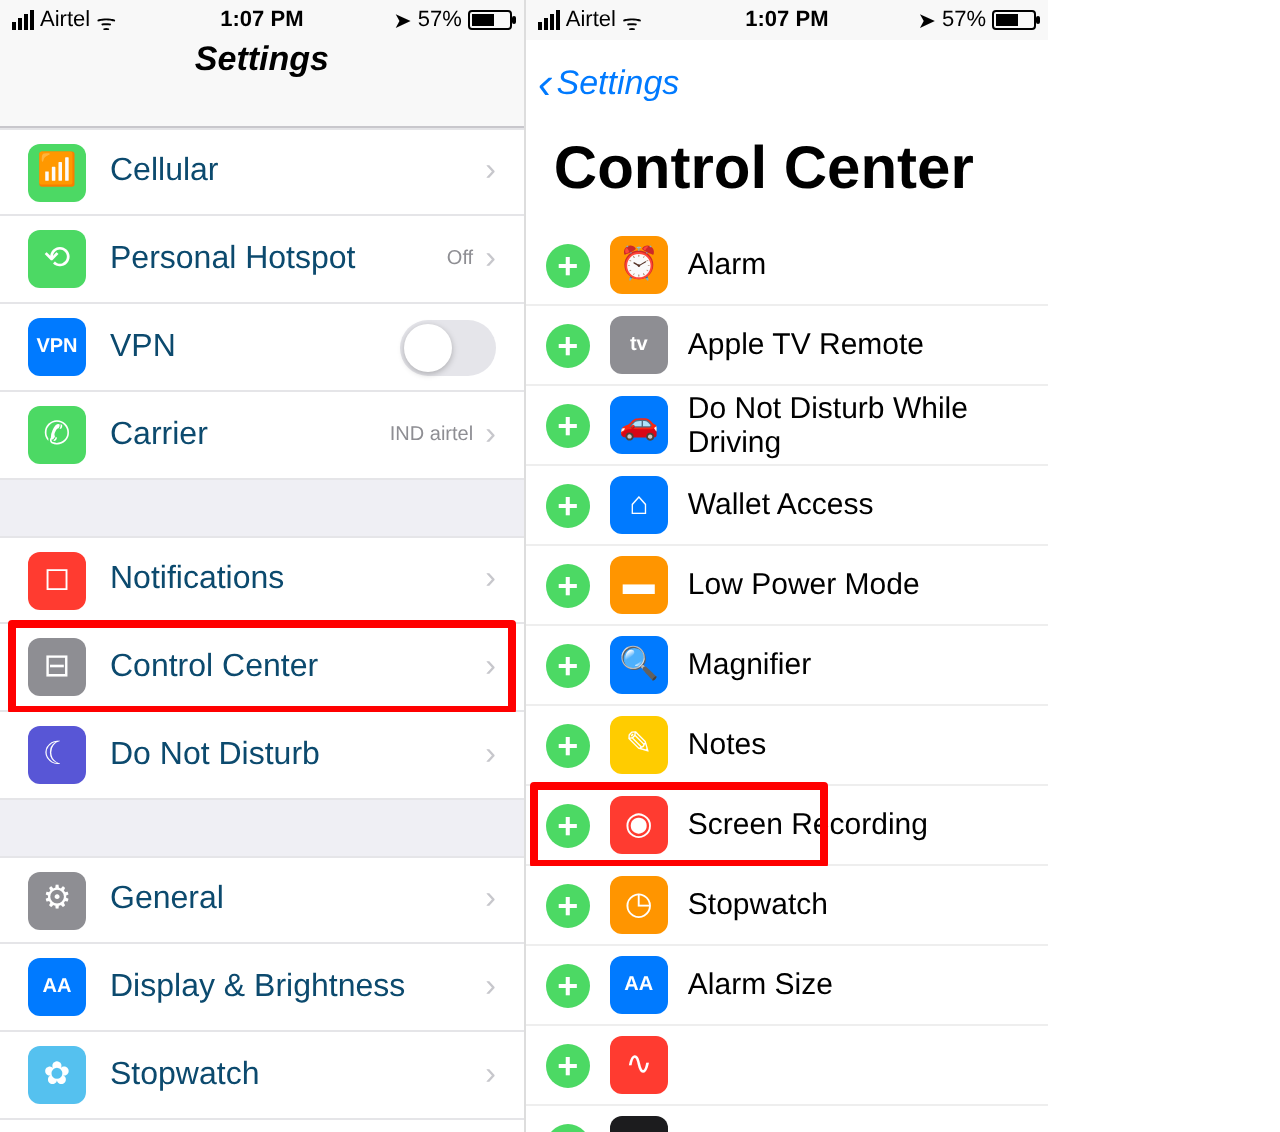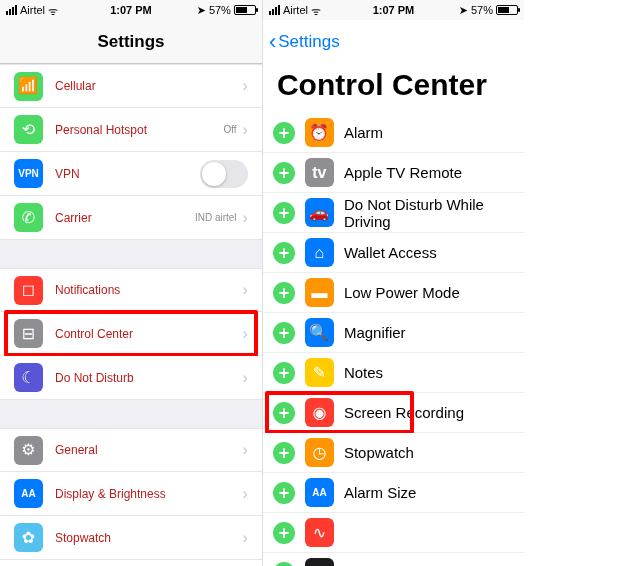--- a/index.html
+++ b/index.html
@@ -45,24 +45,25 @@
     width:22px; height:10px; border:1px solid #000; border-radius:2px; position:relative;
   }
   .battery::after { content:""; position:absolute; right:-3px; top:2px; width:2px; height:4px; background:#000; border-radius:1px; }
   .battery-fill { position:absolute; left:1px; top:1px; bottom:1px; width:55%; background:#000; }
 
   
   .nav-bar {
     height: 44px;
     background: #f8f8f8;
     border-bottom: 1px solid #c8c7cc;
-    display:flex; align-items:center; justify-content:center;
+    display:flex; align-items:flex-start; justify-content:center;
     position:relative;
     font-size:17px;
     font-weight:600;
+    font-style:italic;
   }
   .nav-back {
     position:absolute; left:6px; top:0; bottom:0;
     display:flex; align-items:center; gap:2px;
     color:#007aff; font-size:17px; font-weight:400;
   }
   .nav-back-chevron { font-size:22px; line-height:1; font-weight:300; }
 
   .pane2 .nav-bar { border-bottom:none; background:#fff; }
   .large-title {
@@ -82,21 +83,21 @@
     border-bottom: 1px solid #e5e5e8;
     position:relative;
   }
   .row:first-child { border-top: 1px solid #e5e5e8; }
   .row .icon {
     width:29px; height:29px; border-radius:6px;
     display:flex; align-items:center; justify-content:center;
     color:#fff; font-size:17px; flex-shrink:0;
     margin-right:12px;
   }
-  .row .label { flex:1; font-size:12px; color:#b91c1c; }
+  .row .label { flex:1; font-size:16px; color:#0c4a6e; }
   .row .detail { font-size:10px; color:#8e8e93; margin-right:6px; }
   .chevron { color:#c7c7cc; font-size:16px; font-weight:400; }
   .toggle {
     width:48px; height:28px; background:#e5e5ea; border-radius:14px; position:relative;
   }
   .toggle .knob {
     position:absolute; left:2px; top:2px; width:24px; height:24px; background:#fff;
     border-radius:50%; box-shadow:0 1px 3px rgba(0,0,0,0.25);
   }
 
@@ -285,21 +286,21 @@
         <div class="row2" style="position: relative;">
           <div class="add-btn">+</div>
           <div class="icon2" style="background: rgb(255, 149, 0);">
             <span class="glyph">⏰</span>
           </div>
           <div class="label2">Alarm</div>
         </div>
         <div class="row2" style="position: relative;">
           <div class="add-btn">+</div>
           <div class="icon2" style="background: rgb(142, 142, 147);">
-            <span class="glyph" style="font-size: 16px; font-weight: 700;">tv</span>
+            <span class="glyph" style="font-size: 10px; font-weight: 700;">tv</span>
           </div>
           <div class="label2">Apple TV Remote</div>
         </div>
         <div class="row2" style="position: relative;">
           <div class="add-btn">+</div>
           <div class="icon2" style="background: rgb(0, 122, 255);">
             <span class="glyph">🚗</span>
           </div>
           <div class="label2">Do Not Disturb While Driving</div>
         </div>

